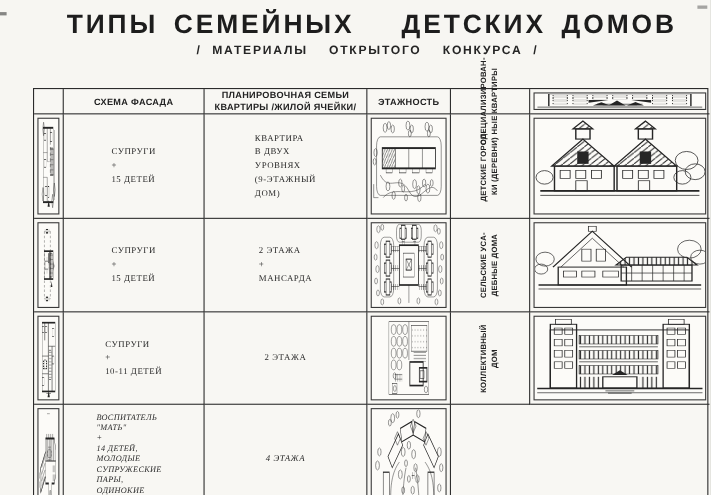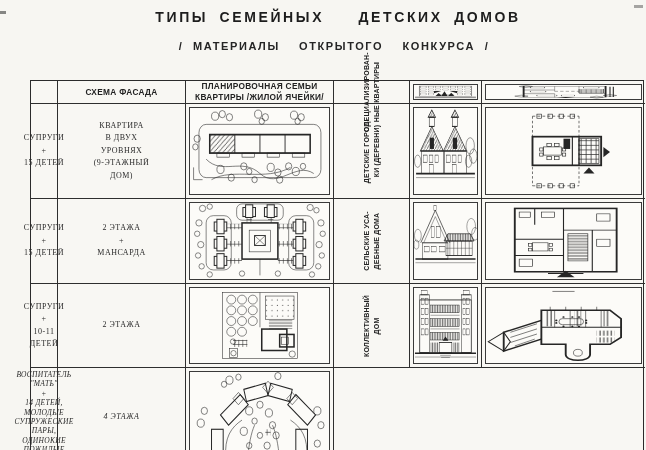--- a/index.html
+++ b/index.html
@@ -1,35 +1,35 @@
 <!DOCTYPE html>
 <html><head>
 <meta charset="utf-8">
 <style>
   html,body{margin:0;padding:0;background:#d8d6d1;}
   .sheet{position:relative;width:646px;height:450px;background:#f7f6f2;overflow:hidden;
          font-family:"Liberation Sans",sans-serif;color:#232323;}
   .title{position:absolute;top:9px;left:0;right:0;text-align:center;padding-left:30px;
-         font-weight:bold;font-size:14px;letter-spacing:2.6px;word-spacing:5px;white-space:pre;color:#1d1d1d;}
+         font-weight:bold;font-size:24px;letter-spacing:2.6px;word-spacing:5px;white-space:pre;color:#1d1d1d;}
   .subtitle{position:absolute;top:40px;left:0;right:0;text-align:center;padding-left:22px;
          font-weight:bold;font-size:11px;letter-spacing:1.6px;word-spacing:5px;white-space:pre;color:#252525;}
   .t{position:absolute;left:30px;top:80px;width:614px;height:385px;
      display:grid;grid-template-columns:27px 128px 148px 76px 72px 163px;
      grid-template-rows:23px 95px 85px 84px 98px;
      border:1.6px solid #2b2b2b;box-sizing:border-box;background:#f8f7f3;}
   .t>div{border-right:1px solid #2e2e2e;border-bottom:1px solid #2e2e2e;box-sizing:border-box;position:relative;}
   .t>div:nth-child(6n){border-right:none;}
   .t>div:nth-child(n+25){border-bottom:none;font-style:italic;}
   .hdr{display:flex;align-items:center;justify-content:center;text-align:center;
        font-weight:bold;font-size:8.3px;line-height:1.3;letter-spacing:.3px;white-space:pre-line;color:#222;}
   .rot{position:absolute;left:50%;top:50%;transform:translate(-50%,-50%) rotate(-90deg);
        text-align:center;font-weight:bold;font-size:7px;line-height:1.4;letter-spacing:.2px;
        white-space:pre-line;color:#222;}
   .w1{width:90px}.w2{width:80px}.w3{width:79px}.w4{width:93px}
-  .txt{display:flex;align-items:center;justify-content:center;text-align:center;
+  .txt{display:flex;align-items:center;justify-content:center;text-align:left;
        font-family:"Liberation Serif",serif;font-size:8px;line-height:1.55;letter-spacing:.5px;
        white-space:pre-line;color:#2a2a2a;}
   .tight{font-size:7.5px;line-height:1.26;letter-spacing:.3px;}
   .frame{position:absolute;inset:3px;border:1px solid #3a3a3a;background:#fcfbf8;overflow:hidden;}
   .frame svg{display:block;width:100%;height:100%;}
   .s{fill:none;stroke:#262626;stroke-width:1;}
   .s2{fill:none;stroke:#262626;stroke-width:1.7;}
   .thin{stroke-width:.6;}
   .f{fill:#262626;stroke:none;}
   .b{fill:#fcfbf8;stroke:#262626;stroke-width:1.1;}
@@ -64,20 +64,21 @@
 
   <div class="artifact" style="left:0;top:11px;width:6px;height:3px;opacity:.55"></div>
   <div class="artifact" style="left:634px;top:5px;width:9px;height:3px;opacity:.4"></div>
 
   <div class="t">
 
     <div></div>
     <div class="hdr">СХЕМА ФАСАДА</div>
     <div class="hdr">ПЛАНИРОВОЧНАЯ СЕМЬИ
 КВАРТИРЫ /ЖИЛОЙ ЯЧЕЙКИ/</div>
+    <div class="hdr">ЭТАЖНОСТЬ</div>
 
     <div>
       <span class="rot w1">СПЕЦИАЛИЗИРОВАН-
 НЫЕ КВАРТИРЫ</span>
     </div>
     <div>
       <div class="frame">
         <svg viewBox="0 0 120 84" preserveAspectRatio="none">
           <rect class="s" x="10" y="6" width="100" height="64"></rect>
           <g class="s thin">

